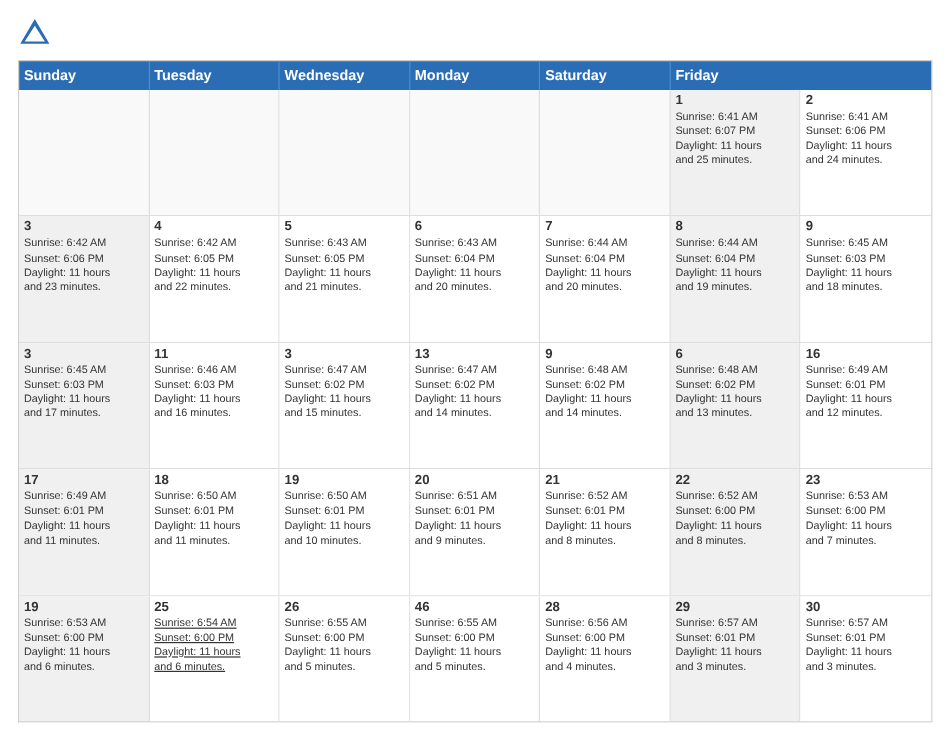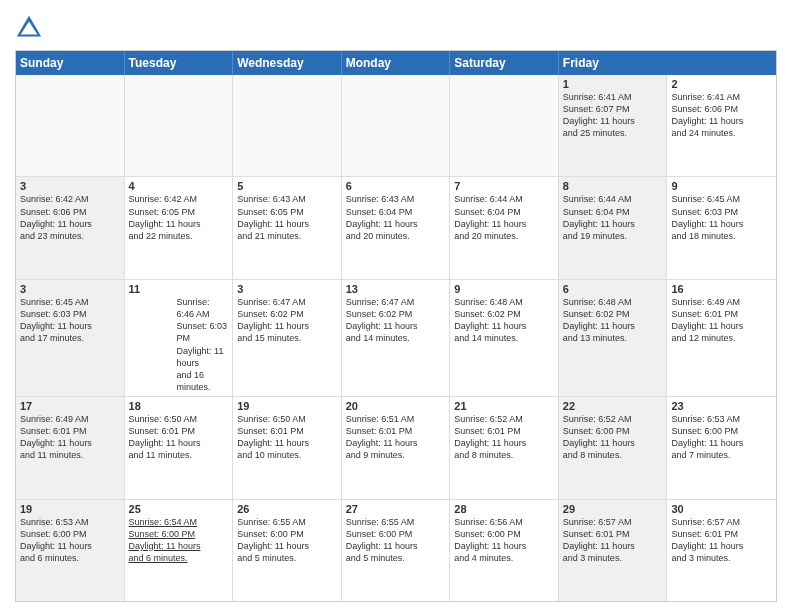--- a/index.html
+++ b/index.html
@@ -220,21 +220,21 @@
         <div class="cal-row">
           <div class="cal-cell shaded">
             <div class="day-num">3</div>
             <div class="cell-info" style="white-space: pre-line;">Sunrise: 6:45 AM
 Sunset: 6:03 PM
 Daylight: 11 hours
 and 17 minutes.</div>
           </div>
           <div class="cal-cell">
             <div class="day-num">11</div>
-            <div class="cell-info" style="white-space: pre-line; margin-left: 48px;">Sunrise: 6:46 AM
+            <div class="cell-info" style="white-space: pre-line;">Sunrise: 6:46 AM
 Sunset: 6:03 PM
 Daylight: 11 hours
 and 16 minutes.</div>
           </div>
           <div class="cal-cell">
             <div class="day-num">3</div>
             <div class="cell-info" style="white-space: pre-line;">Sunrise: 6:47 AM
 Sunset: 6:02 PM
 Daylight: 11 hours
 and 15 minutes.</div>
@@ -335,21 +335,21 @@
 and 6 minutes.</div>
           </div>
           <div class="cal-cell">
             <div class="day-num">26</div>
             <div class="cell-info" style="white-space: pre-line;">Sunrise: 6:55 AM
 Sunset: 6:00 PM
 Daylight: 11 hours
 and 5 minutes.</div>
           </div>
           <div class="cal-cell">
-            <div class="day-num">27</div>
+            <div class="day-num">46</div>
             <div class="cell-info" style="white-space: pre-line;">Sunrise: 6:55 AM
 Sunset: 6:00 PM
 Daylight: 11 hours
 and 5 minutes.</div>
           </div>
           <div class="cal-cell">
             <div class="day-num">28</div>
             <div class="cell-info" style="white-space: pre-line;">Sunrise: 6:56 AM
 Sunset: 6:00 PM
 Daylight: 11 hours

